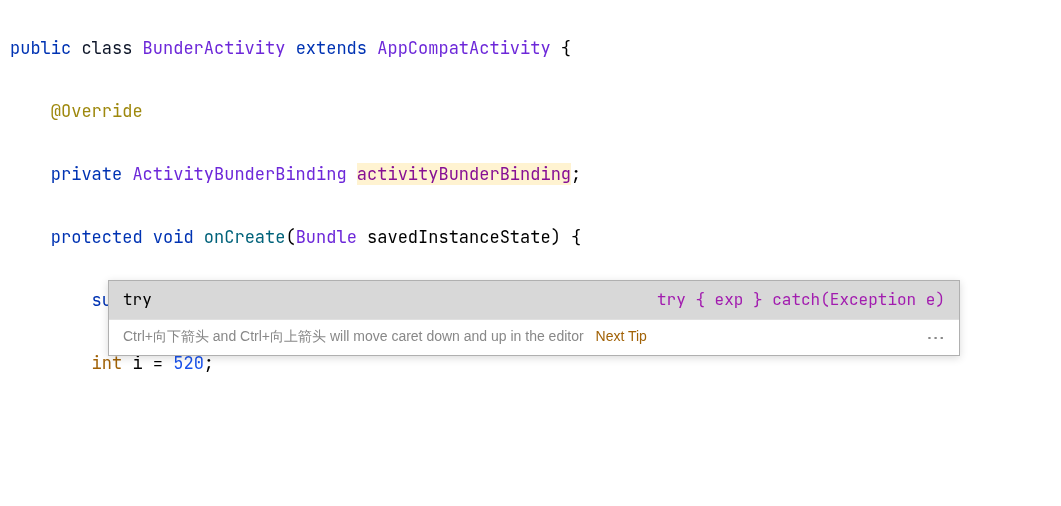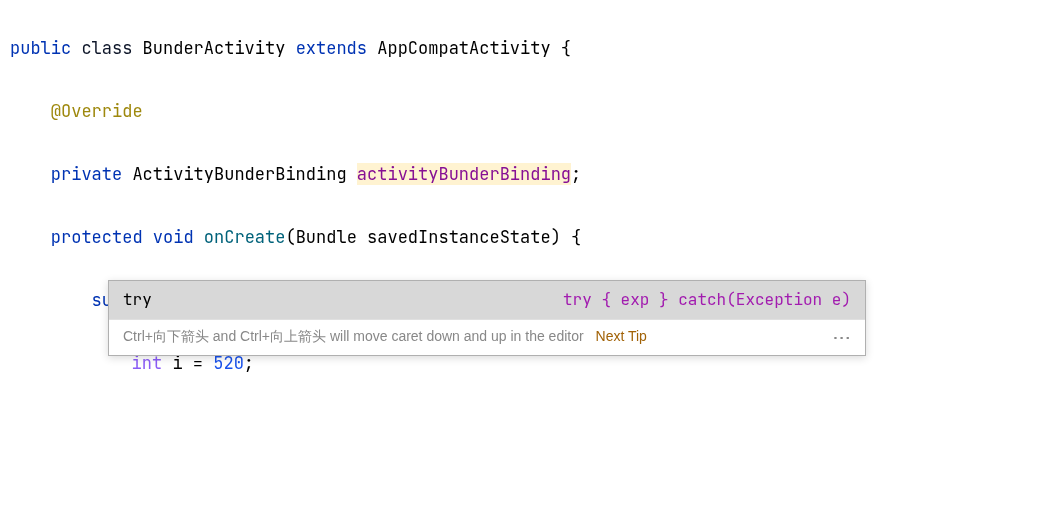--- a/index.html
+++ b/index.html
@@ -21,38 +21,38 @@
     .line {
       display: block;
       min-height: 31px;
     }
     .kw-public { color: #0033b3; }
     .kw-class { color: #0f172a; }
     .kw-extends { color: #0033b3; }
     .kw-private { color: #0033b3; }
     .kw-protected { color: #0033b3; }
     .kw-void { color: #0033b3; }
-    .kw-int { color: #8b5cf6; margin-left: 40px; }
+    .kw-int { color: #a16207; }
     .kw-super { color: #0033b3; }
     .annotation { color: #9e880d; }
-    .classname { color: #000000; }
+    .classname { color: #6d28d9; }
     .method-decl { color: #00627a; }
     .method-call { color: #000000; }
     .method-static { font-style: italic; color: #000000; }
     .field { color: #871094; }
     .field-hl { color: #871094; background: #fff3d1; }
     .param { color: #000000; }
     .number { color: #1750eb; }
     .punct { color: #000000; }
     .local-var { color: #000000; }
     .autocomplete {
       position: absolute;
       left: 108px;
       top: 280px;
-      width: 758px;
+      width: 852px;
       background: #ffffff;
       border: 1px solid #b0b0b0;
       box-shadow: 0 2px 8px rgba(0,0,0,0.15);
       font-size: 16px;
     }
     .ac-item {
       display: flex;
       justify-content: space-between;
       padding: 4px 14px;
       background: #d8d8d8;

